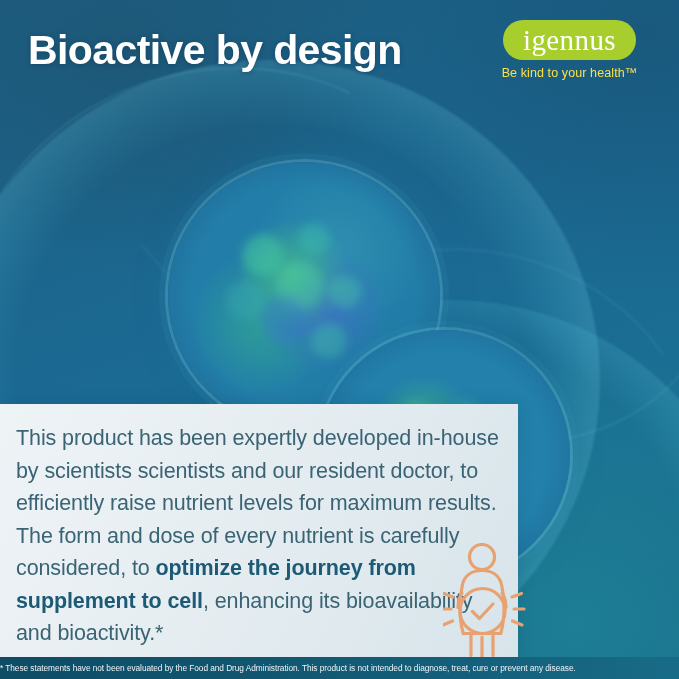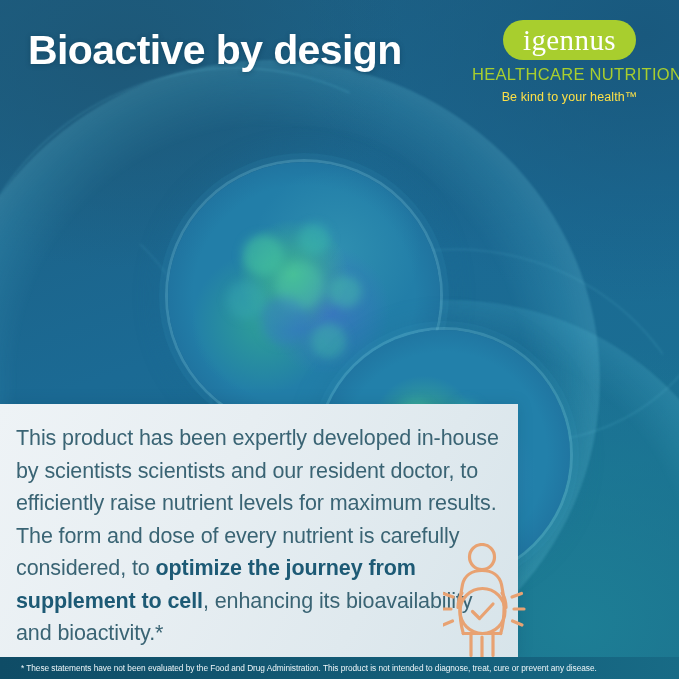--- a/index.html
+++ b/index.html
@@ -233,21 +233,21 @@
     bottom: 0;
     width: 679px;
     height: 22px;
     background: linear-gradient(90deg, #0f4c66 0%, #11556f 35%, #14607c 70%, #186b86 100%);
     display: flex;
     align-items: center;
   }
   .footer-text {
     color: #eef6f9;
     font-size: 8.3px;
-    padding-left: 21px;
+    padding-left: 0;
     white-space: nowrap;
     letter-spacing: -0.05px;
   }
 </style>
 </head>
 <body>
 
 <div id="canvas">
 
   <div class="bg-base">
@@ -263,21 +263,20 @@
     </div>
     <div class="cell-b">
       <div class="cell-b-noise"></div>
     </div>
   </div>
 
   <div class="headline">Bioactive by design</div>
 
   <div class="logo-block">
     <span class="logo-pill">igennus</span>
-    <span class="logo-sub">HEALTHCARE NUTRITION</span>
     <span class="logo-tag">Be kind to your health™</span>
   </div>
 
   <div class="panel">
     <div class="panel-text" id="panel-text"><span>This product has been expertly developed in-house by scientists scientists and our resident doctor, to efficiently raise nutrient levels for maximum results. The form and dose of every nutrient is carefully considered, to </span><b>optimize the journey from supplement to cell</b><span>, enhancing its bioavailability and bioactivity.*</span></div>
   </div>
 
   <svg class="person-icon" viewBox="0 0 92 118" fill="none" stroke="#e8a272" stroke-width="3.2" stroke-linecap="round" stroke-linejoin="round">
     <circle cx="39" cy="14" r="12.5"></circle>
     <path d="M39 27.5c-10.5 0-17.5 5.5-19.5 14 -1.8 7.6-2.6 15.5-2.6 22.5 0 12 1.8 21 3.4 26.5"></path>

